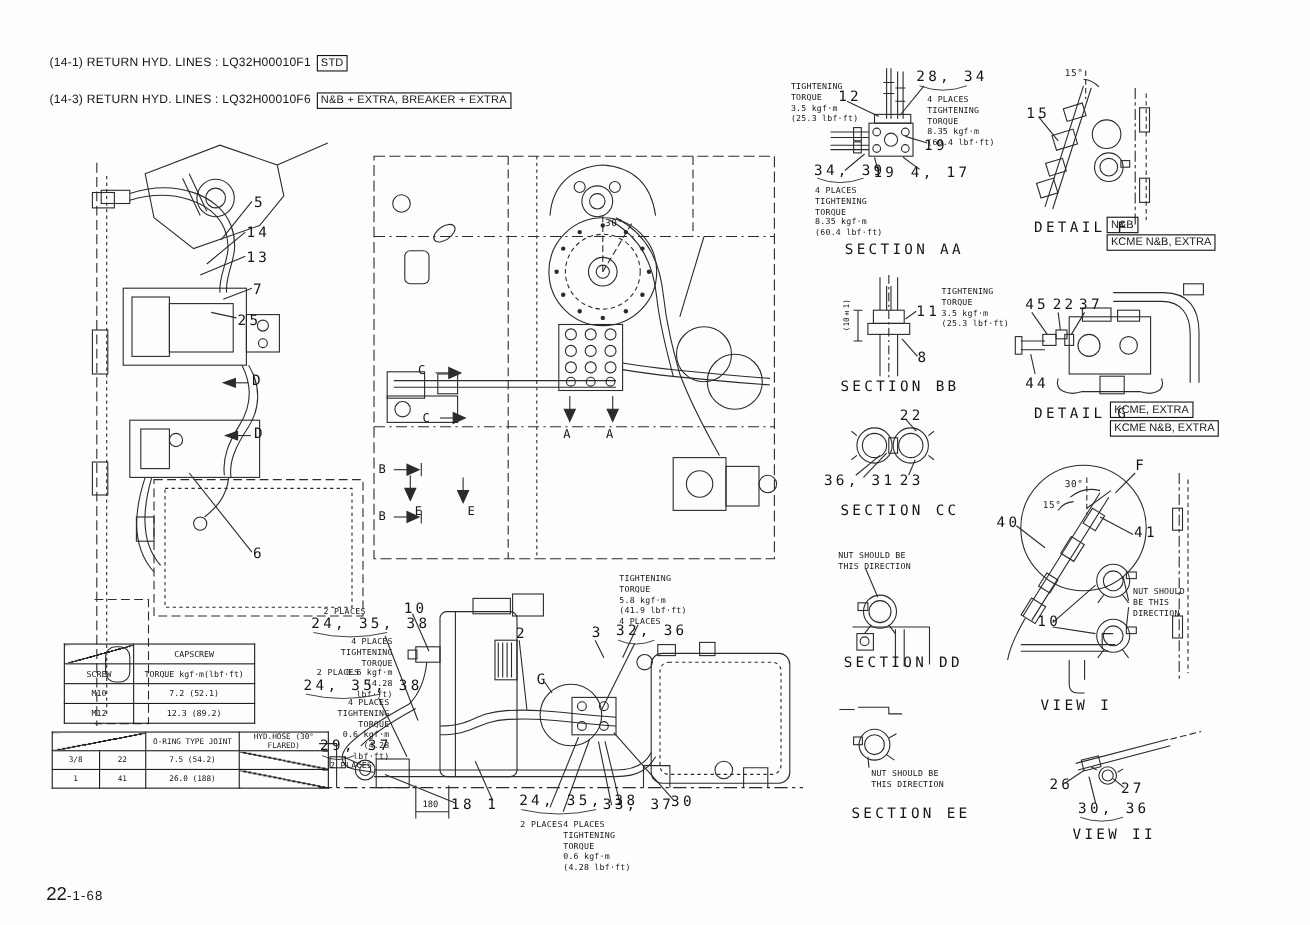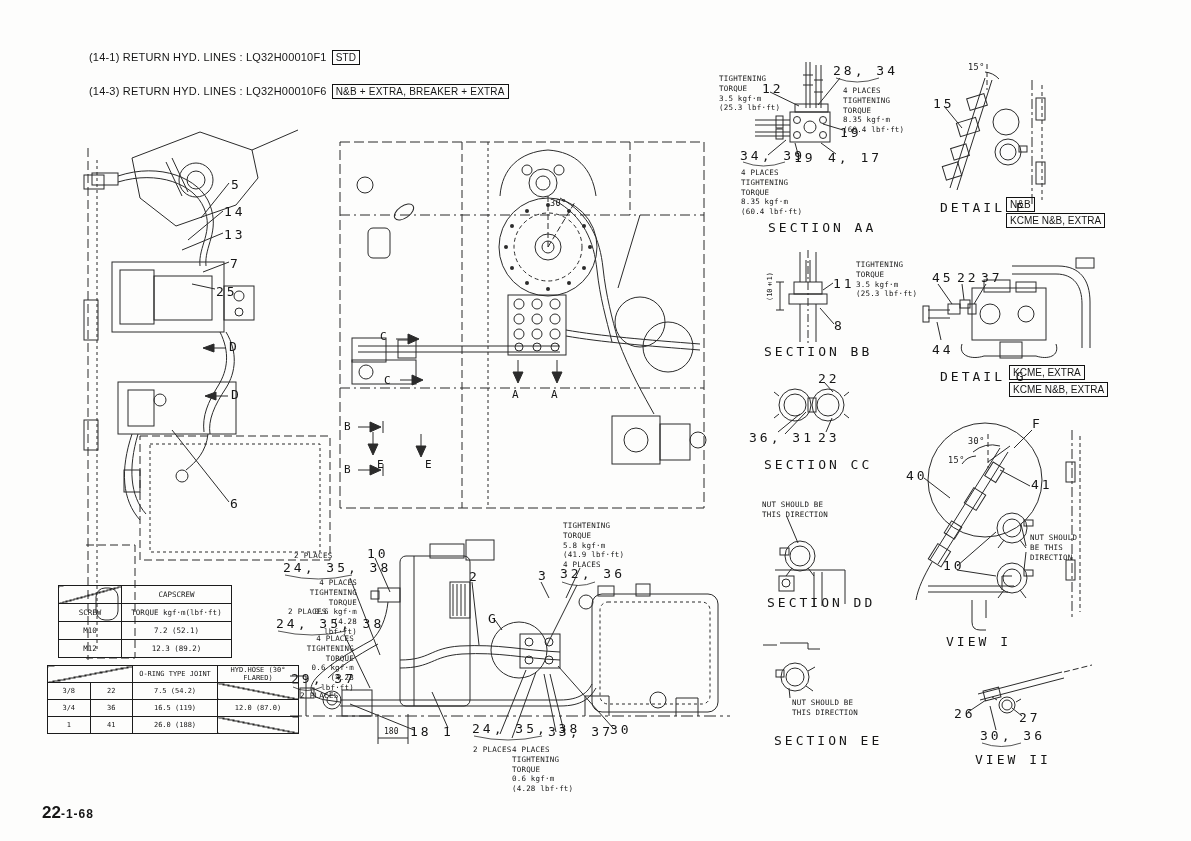--- a/index.html
+++ b/index.html
@@ -1,38 +1,38 @@
 <!DOCTYPE html>
 <html><head>
 <meta charset="utf-8">
 <style>
   html,body{margin:0;padding:0;background:#e8e8e8;}
   .sheet{position:relative;width:1191px;height:841px;background:#fdfdfc;overflow:hidden;
          font-family:"DejaVu Sans Mono",monospace;color:#161616;}
   .art{position:absolute;left:0;top:0;}
   .lbl{position:absolute;white-space:nowrap;}
-  .hdr{font-family:"Liberation Sans",sans-serif;font-size:11px;letter-spacing:.2px;margin-left:44px;}
+  .hdr{font-family:"Liberation Sans",sans-serif;font-size:11px;letter-spacing:.2px;}
   .tagbox{display:inline-block;border:1.5px solid #111;padding:0 3px;margin-left:5px;
           font-family:"Liberation Sans",sans-serif;font-size:10px;line-height:13px;}
   .co{font-size:13px;letter-spacing:3px;}
   .co-s{font-size:11px;letter-spacing:2px;}
   .note{font-size:7.5px;line-height:1.3;letter-spacing:.2px;white-space:pre-line;}
   .seclabel{font-size:13px;letter-spacing:3px;}
   .angle{font-size:8.5px;letter-spacing:.5px;}
   .dim{font-size:8px;}
   .vdim{font-size:7px;writing-mode:vertical-rl;transform:rotate(180deg);}
   .places{font-size:7.5px;letter-spacing:.3px;}
   table.tbl{position:absolute;border-collapse:collapse;table-layout:fixed;}
   .tbl td{border:1px solid #1c1c1c;text-align:center;vertical-align:middle;
           font-size:7.5px;padding:0 1px;overflow:hidden;}
   .t-cap td{height:17px;}
   .t-fit td{height:16px;font-size:7px;}
   td.diag-down{background:linear-gradient(to bottom right,transparent calc(50% - .7px),#222 calc(50% - .7px),#222 calc(50% + .7px),transparent calc(50% + .7px));}
   td.diag-up{background:linear-gradient(to top right,transparent calc(50% - .7px),#222 calc(50% - .7px),#222 calc(50% + .7px),transparent calc(50% + .7px));}
-  .pageno{font-family:"Liberation Sans",sans-serif;font-weight:bold;}
+  .pageno{font-family:"Liberation Sans",sans-serif;font-weight:normal;}
   .pageno .major{font-size:17px;}
   .pageno .minor{font-size:12px;letter-spacing:1px;}
 </style>
 </head>
 <body>
 
 <div class="sheet">
 
   <svg class="art" width="1191" height="841" viewBox="0 0 1191 841" stroke="#2b2b2b" fill="none" stroke-width="1">
 
@@ -578,26 +578,20 @@
       <td style="width:82px">O-RING TYPE JOINT</td>
       <td style="width:78px">HYD.HOSE (30° FLARED)</td>
     </tr>
     <tr>
       <td>3/8</td>
       <td>22</td>
       <td>7.5 (54.2)</td>
       <td class="diag-up"></td>
     </tr>
     <tr>
-      <td>3/4</td>
-      <td>36</td>
-      <td>16.5 (119)</td>
-      <td>12.0 (87.0)</td>
-    </tr>
-    <tr>
       <td>1</td>
       <td>41</td>
       <td>26.0 (188)</td>
       <td class="diag-up"></td>
     </tr>
   </tbody>
     </table>
 
   <div class="lbl pageno" style="left:42px;top:803px">
     <span class="major">22</span><span class="minor">-1-68</span>

